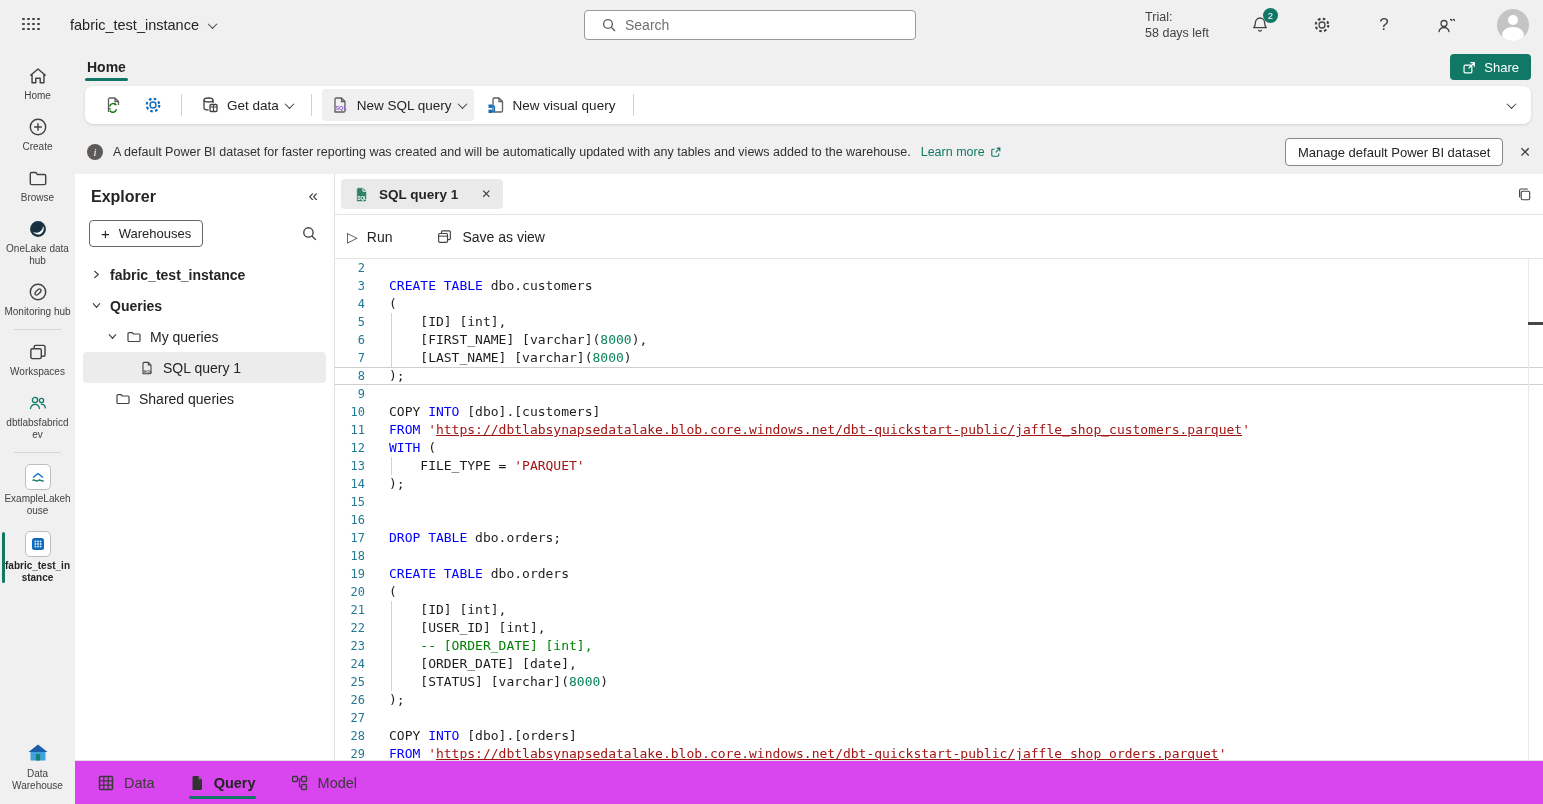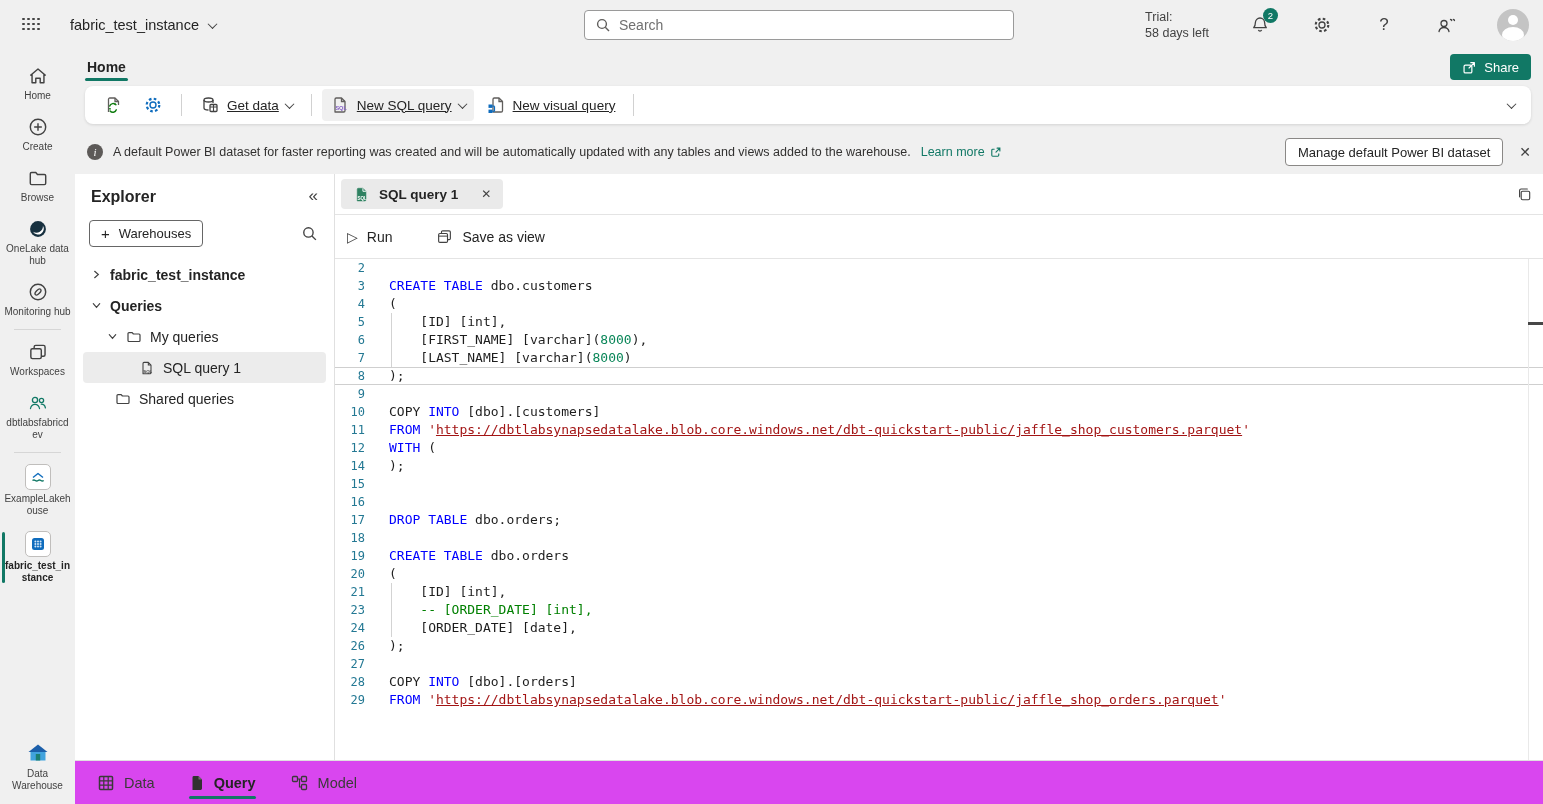--- a/index.html
+++ b/index.html
@@ -7,21 +7,21 @@
   body { font-family:"Liberation Sans", sans-serif; background:#f0f0f0; color:#242424; font-size:14px; }
   svg { display:block; }
   .chev { display:inline-block; width:7px; height:7px; border-right:1.4px solid #424242; border-bottom:1.4px solid #424242; transform:rotate(45deg) translate(-1px,-1px); }
 
   
   .topbar { height:50px; background:#f0f0f0; display:flex; align-items:center; position:relative; }
   .waffle { margin-left:22px; display:grid; grid-template-columns:repeat(4,5px); grid-template-rows:repeat(3,5px); cursor:pointer; }
   .waffle i { width:2.5px; height:2.5px; border-radius:50%; background:#424242; }
   .ws-switcher { margin-left:28px; display:flex; align-items:center; gap:10px; cursor:pointer; }
   .ws-switcher .t { font-size:14.5px; color:#242424; }
-  .searchbox { position:absolute; left:584px; top:10px; width:430px; height:30px; background:#fff; border:1px solid #9a9a9a; border-radius:4px; display:flex; align-items:center; padding:0 10px; gap:8px; }
+  .searchbox { position:absolute; left:584px; top:10px; width:332px; height:30px; background:#fff; border:1px solid #9a9a9a; border-radius:4px; display:flex; align-items:center; padding:0 16px; gap:8px; }
   .searchbox .ph { color:#707070; font-size:14px; }
   .top-right { margin-left:auto; display:flex; align-items:center; gap:40px; margin-right:14px; }
   .trial { text-align:left; font-size:12.5px; color:#424242; line-height:16px; }
   .tbtn { position:relative; width:22px; height:22px; display:flex; align-items:center; justify-content:center; cursor:pointer; color:#424242; }
   .badge { position:absolute; top:-6px; right:-7px; min-width:15px; height:15px; border-radius:8px; background:var(--accent); color:#fff; font-size:9.5px; display:flex; align-items:center; justify-content:center; padding:0 3px; }
   .qmark { font-size:17px; color:#424242; }
   .avatar { width:32px; height:32px; border-radius:50%; background:#c4c4c4; position:relative; overflow:hidden; cursor:pointer; }
   .avatar .hd { position:absolute; left:11px; top:6px; width:10px; height:10px; border-radius:50%; background:#fff; }
   .avatar .bd { position:absolute; left:5px; top:18px; width:22px; height:16px; border-radius:50%; background:#fff; }
 
@@ -37,21 +37,21 @@
   .tile { width:26px; height:26px; border:1px solid #c0bebc; border-radius:5px; background:#fff; display:flex; align-items:center; justify-content:center; }
 
   .content { flex:1; display:flex; flex-direction:column; width:1468px; }
 
   
   .ribbon-row { height:34px; display:flex; align-items:center; padding:0 12px 0 10px; }
   .ribbon-tab { font-size:14px; font-weight:bold; color:#242424; position:relative; padding:4px 2px; cursor:pointer; }
   .ribbon-tab::after { content:""; position:absolute; left:0; right:0; bottom:-2px; height:3px; border-radius:2px; background:var(--accent); }
   .share-btn { margin-left:auto; background:var(--accent); color:#fff; border:none; border-radius:4px; height:26px; padding:4px 12px; display:flex; align-items:center; gap:7px; font-size:13px; cursor:pointer; }
   .toolbar-wrap { padding:2px 12px 6px 10px; }
-  .toolbar { background:#fff; border-radius:8px; box-shadow:0 1px 3px rgba(0,0,0,.12); height:38px; display:flex; align-items:center; padding:0 10px; gap:4px;text-decoration:underline; }
+  .toolbar { background:#fff; border-radius:8px; box-shadow:0 1px 3px rgba(0,0,0,.12); height:38px; display:flex; align-items:center; padding:0 10px; gap:4px; }
   .tool-btn { display:flex; align-items:center; gap:7px; padding:6px 8px; border-radius:4px; font-size:13.5px; color:#242424; cursor:pointer; background:transparent; border:none; }
   .tool-btn.hl { background:#f0f0f0; }
   .tool-sep { width:1px; height:22px; background:#d1d1d1; margin:0 6px; }
   .tool-caret { margin-left:auto; margin-right:6px; cursor:pointer; }
 
   
   .banner { height:44px; display:flex; align-items:center; padding:0 12px 0 12px; gap:10px; }
   .info-ic { width:16px; height:16px; border-radius:50%; background:#5d5a58; color:#fff; font-size:11px; font-style:italic; font-family:"Liberation Serif",serif; display:flex; align-items:center; justify-content:center; flex:none; }
   .banner .txt { font-size:12.5px; color:#323130; }
   .banner a.lm { color:var(--accent); text-decoration:none; font-size:12.5px; display:inline-flex; align-items:center; gap:4px; cursor:pointer; }
@@ -441,30 +441,33 @@
               <div class="cl"><span class="ln">3</span><span class="code"><span class="t-k">CREATE TABLE</span><span class="t-p"> dbo.customers</span></span></div>
               <div class="cl"><span class="ln">4</span><span class="code"><span class="t-p">(</span></span></div>
               <div class="cl"><span class="ln">5</span><span class="code"><span class="guide"></span><span class="t-p">    [ID] [int],</span></span></div>
               <div class="cl"><span class="ln">6</span><span class="code"><span class="guide"></span><span class="t-p">    [FIRST_NAME] [varchar](</span><span class="t-num">8000</span><span class="t-p">),</span></span></div>
               <div class="cl"><span class="ln">7</span><span class="code"><span class="guide"></span><span class="t-p">    [LAST_NAME] [varchar](</span><span class="t-num">8000</span><span class="t-p">)</span></span></div>
               <div class="cl cur"><span class="ln">8</span><span class="code"><span class="t-p">);</span></span></div>
               <div class="cl"><span class="ln">9</span><span class="code"></span></div>
               <div class="cl"><span class="ln">10</span><span class="code"><span class="t-p">COPY </span><span class="t-k">INTO</span><span class="t-p"> [dbo].[customers]</span></span></div>
               <div class="cl"><span class="ln">11</span><span class="code"><span class="t-k">FROM</span><span class="t-p"> </span><span class="t-str">'</span><span class="t-url">https://dbtlabsynapsedatalake.blob.core.windows.net/dbt-quickstart-public/jaffle_shop_customers.parquet</span><span class="t-str">'</span></span></div>
               <div class="cl"><span class="ln">12</span><span class="code"><span class="t-k">WITH</span><span class="t-p"> (</span></span></div>
+              <div class="cl"><span class="ln">13</span><span class="code"><span class="guide"></span><span class="t-p">    FILE_TYPE = </span><span class="t-str">'PARQUET'</span></span></div>
               <div class="cl"><span class="ln">14</span><span class="code"><span class="t-p">);</span></span></div>
               <div class="cl"><span class="ln">15</span><span class="code"></span></div>
               <div class="cl"><span class="ln">16</span><span class="code"></span></div>
               <div class="cl"><span class="ln">17</span><span class="code"><span class="t-k">DROP TABLE</span><span class="t-p"> dbo.orders;</span></span></div>
               <div class="cl"><span class="ln">18</span><span class="code"></span></div>
               <div class="cl"><span class="ln">19</span><span class="code"><span class="t-k">CREATE TABLE</span><span class="t-p"> dbo.orders</span></span></div>
               <div class="cl"><span class="ln">20</span><span class="code"><span class="t-p">(</span></span></div>
               <div class="cl"><span class="ln">21</span><span class="code"><span class="guide"></span><span class="t-p">    [ID] [int],</span></span></div>
+              <div class="cl"><span class="ln">22</span><span class="code"><span class="guide"></span><span class="t-p">    [USER_ID] [int],</span></span></div>
               <div class="cl"><span class="ln">23</span><span class="code"><span class="guide"></span><span class="t-cmt">    -- [ORDER_DATE] [int],</span></span></div>
               <div class="cl"><span class="ln">24</span><span class="code"><span class="guide"></span><span class="t-p">    [ORDER_DATE] [date],</span></span></div>
+              <div class="cl"><span class="ln">25</span><span class="code"><span class="guide"></span><span class="t-p">    [STATUS] [varchar](</span><span class="t-num">8000</span><span class="t-p">)</span></span></div>
               <div class="cl"><span class="ln">26</span><span class="code"><span class="t-p">);</span></span></div>
               <div class="cl"><span class="ln">27</span><span class="code"></span></div>
               <div class="cl"><span class="ln">28</span><span class="code"><span class="t-p">COPY </span><span class="t-k">INTO</span><span class="t-p"> [dbo].[orders]</span></span></div>
               <div class="cl"><span class="ln">29</span><span class="code"><span class="t-k">FROM</span><span class="t-p"> </span><span class="t-str">'</span><span class="t-url">https://dbtlabsynapsedatalake.blob.core.windows.net/dbt-quickstart-public/jaffle_shop_orders.parquet</span><span class="t-str">'</span></span></div>
             </div>
           <span class="ruler-line"></span>
           <span class="ruler-mark"></span>
         </div>
       </div>
     </div>

